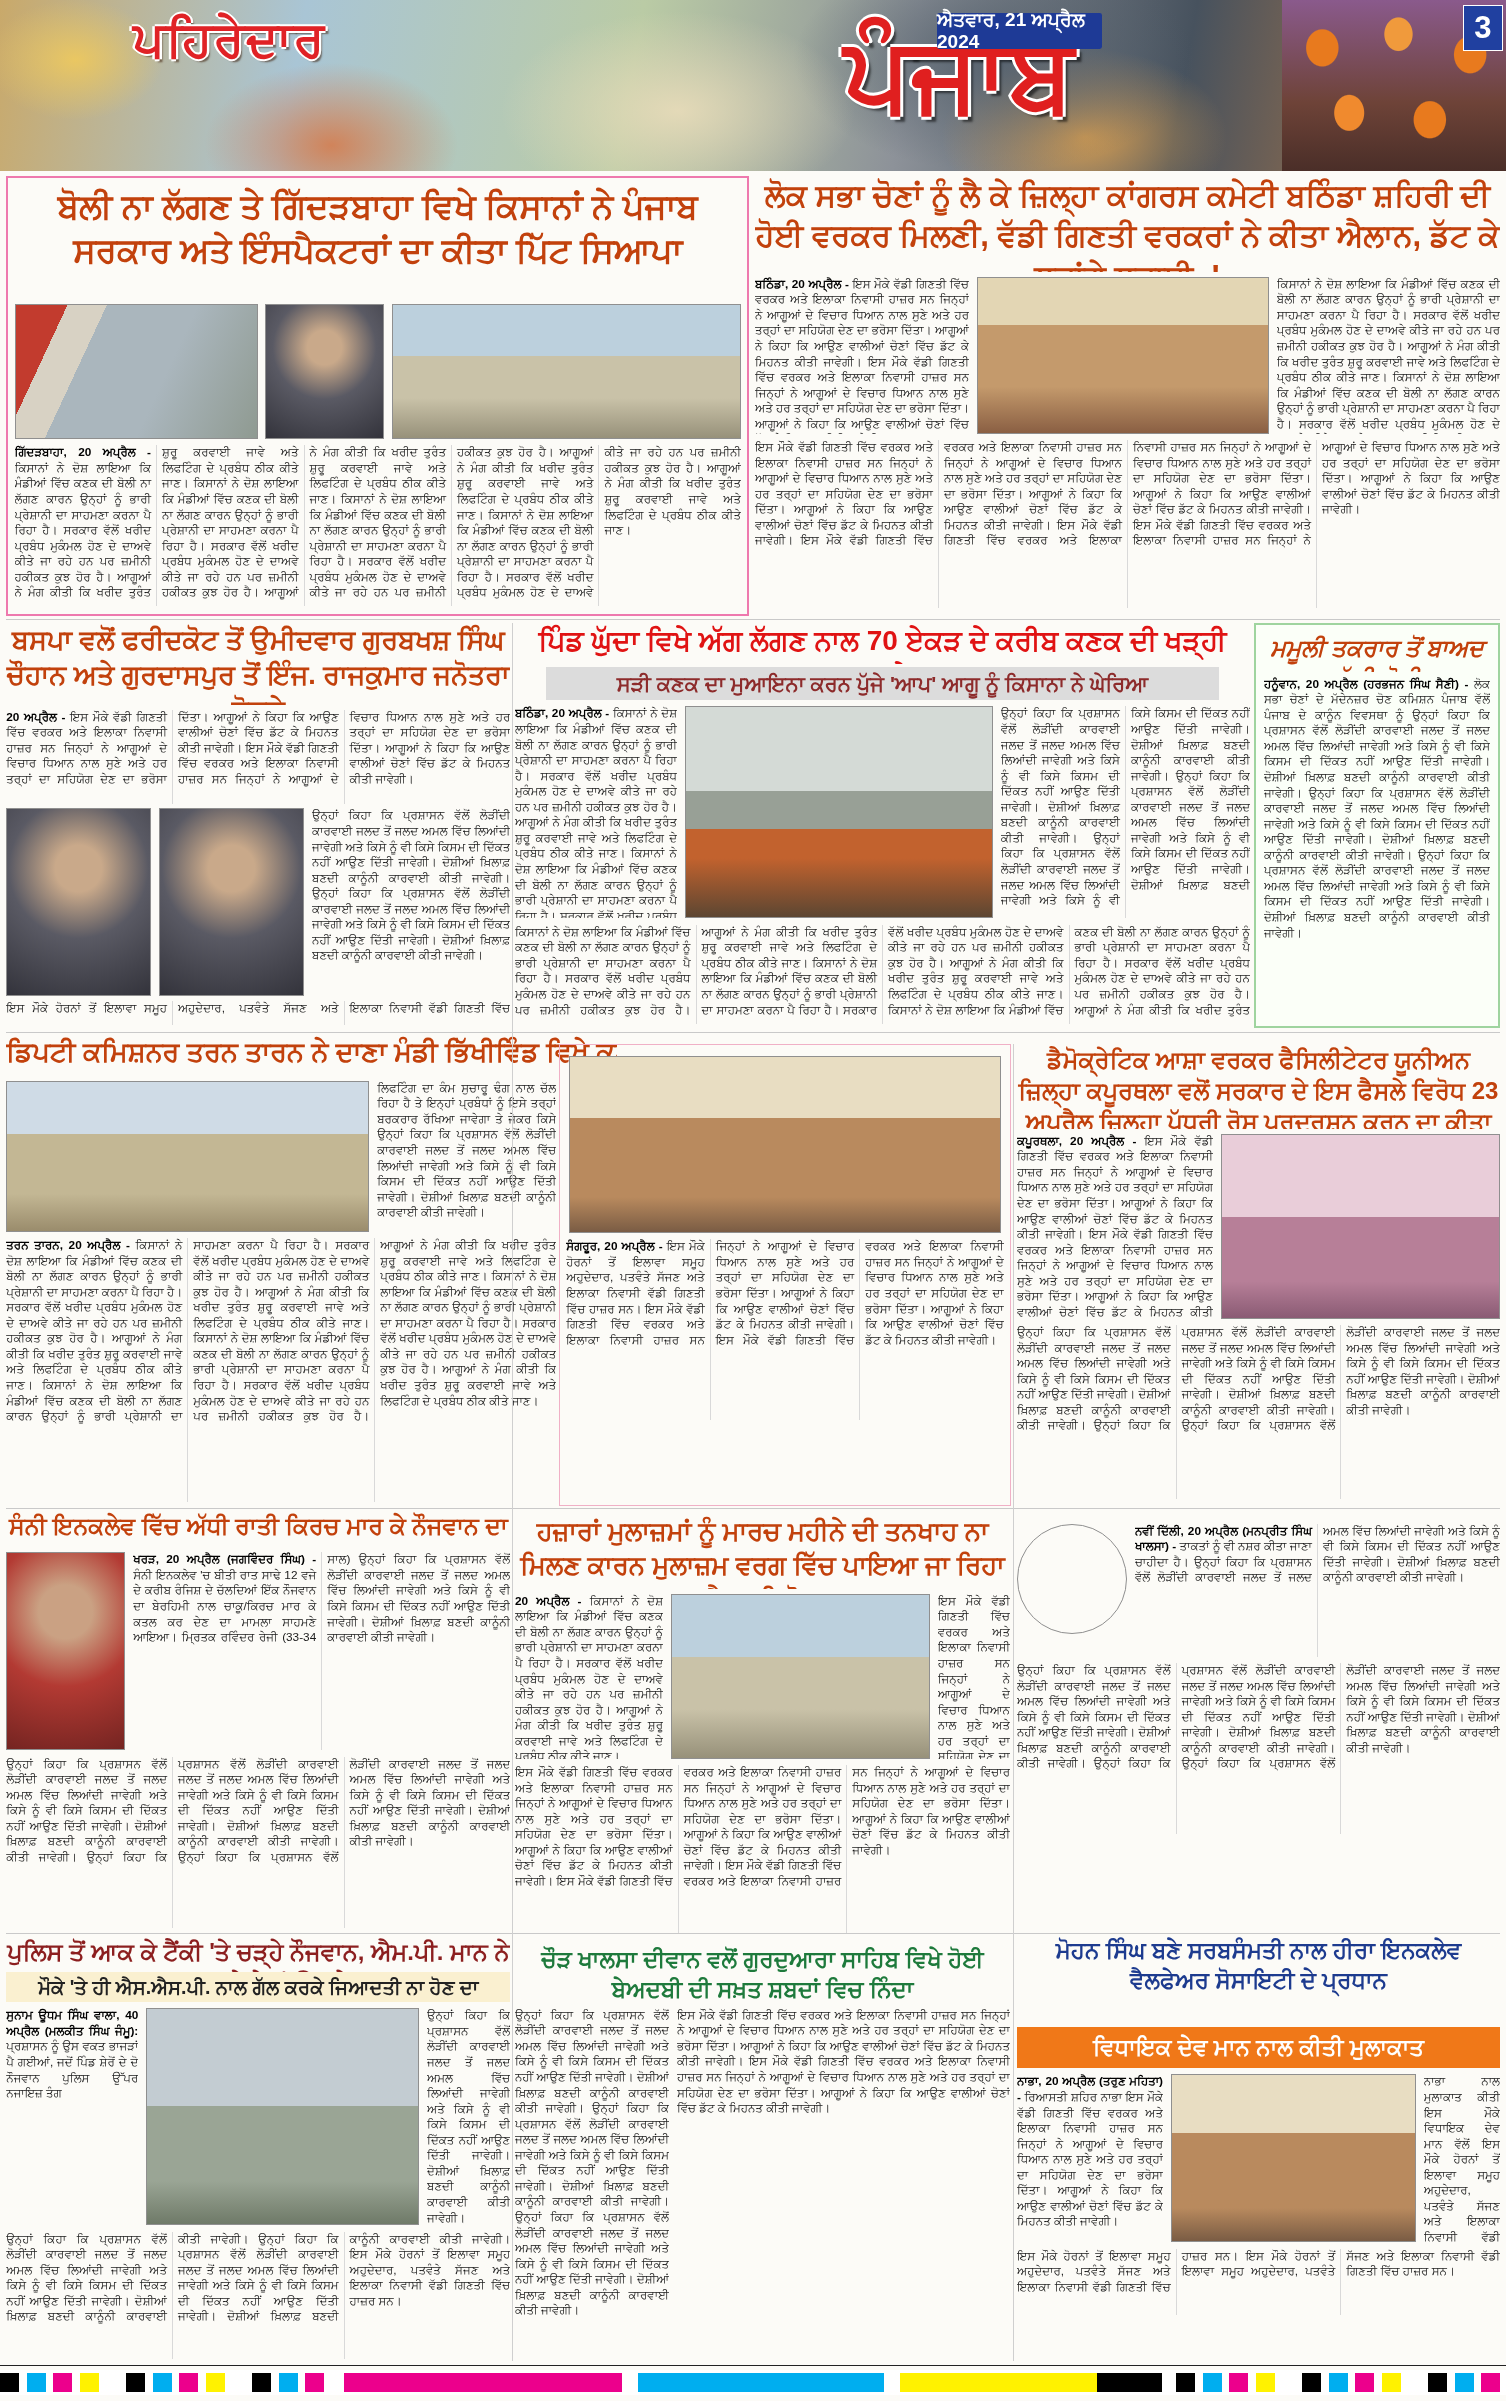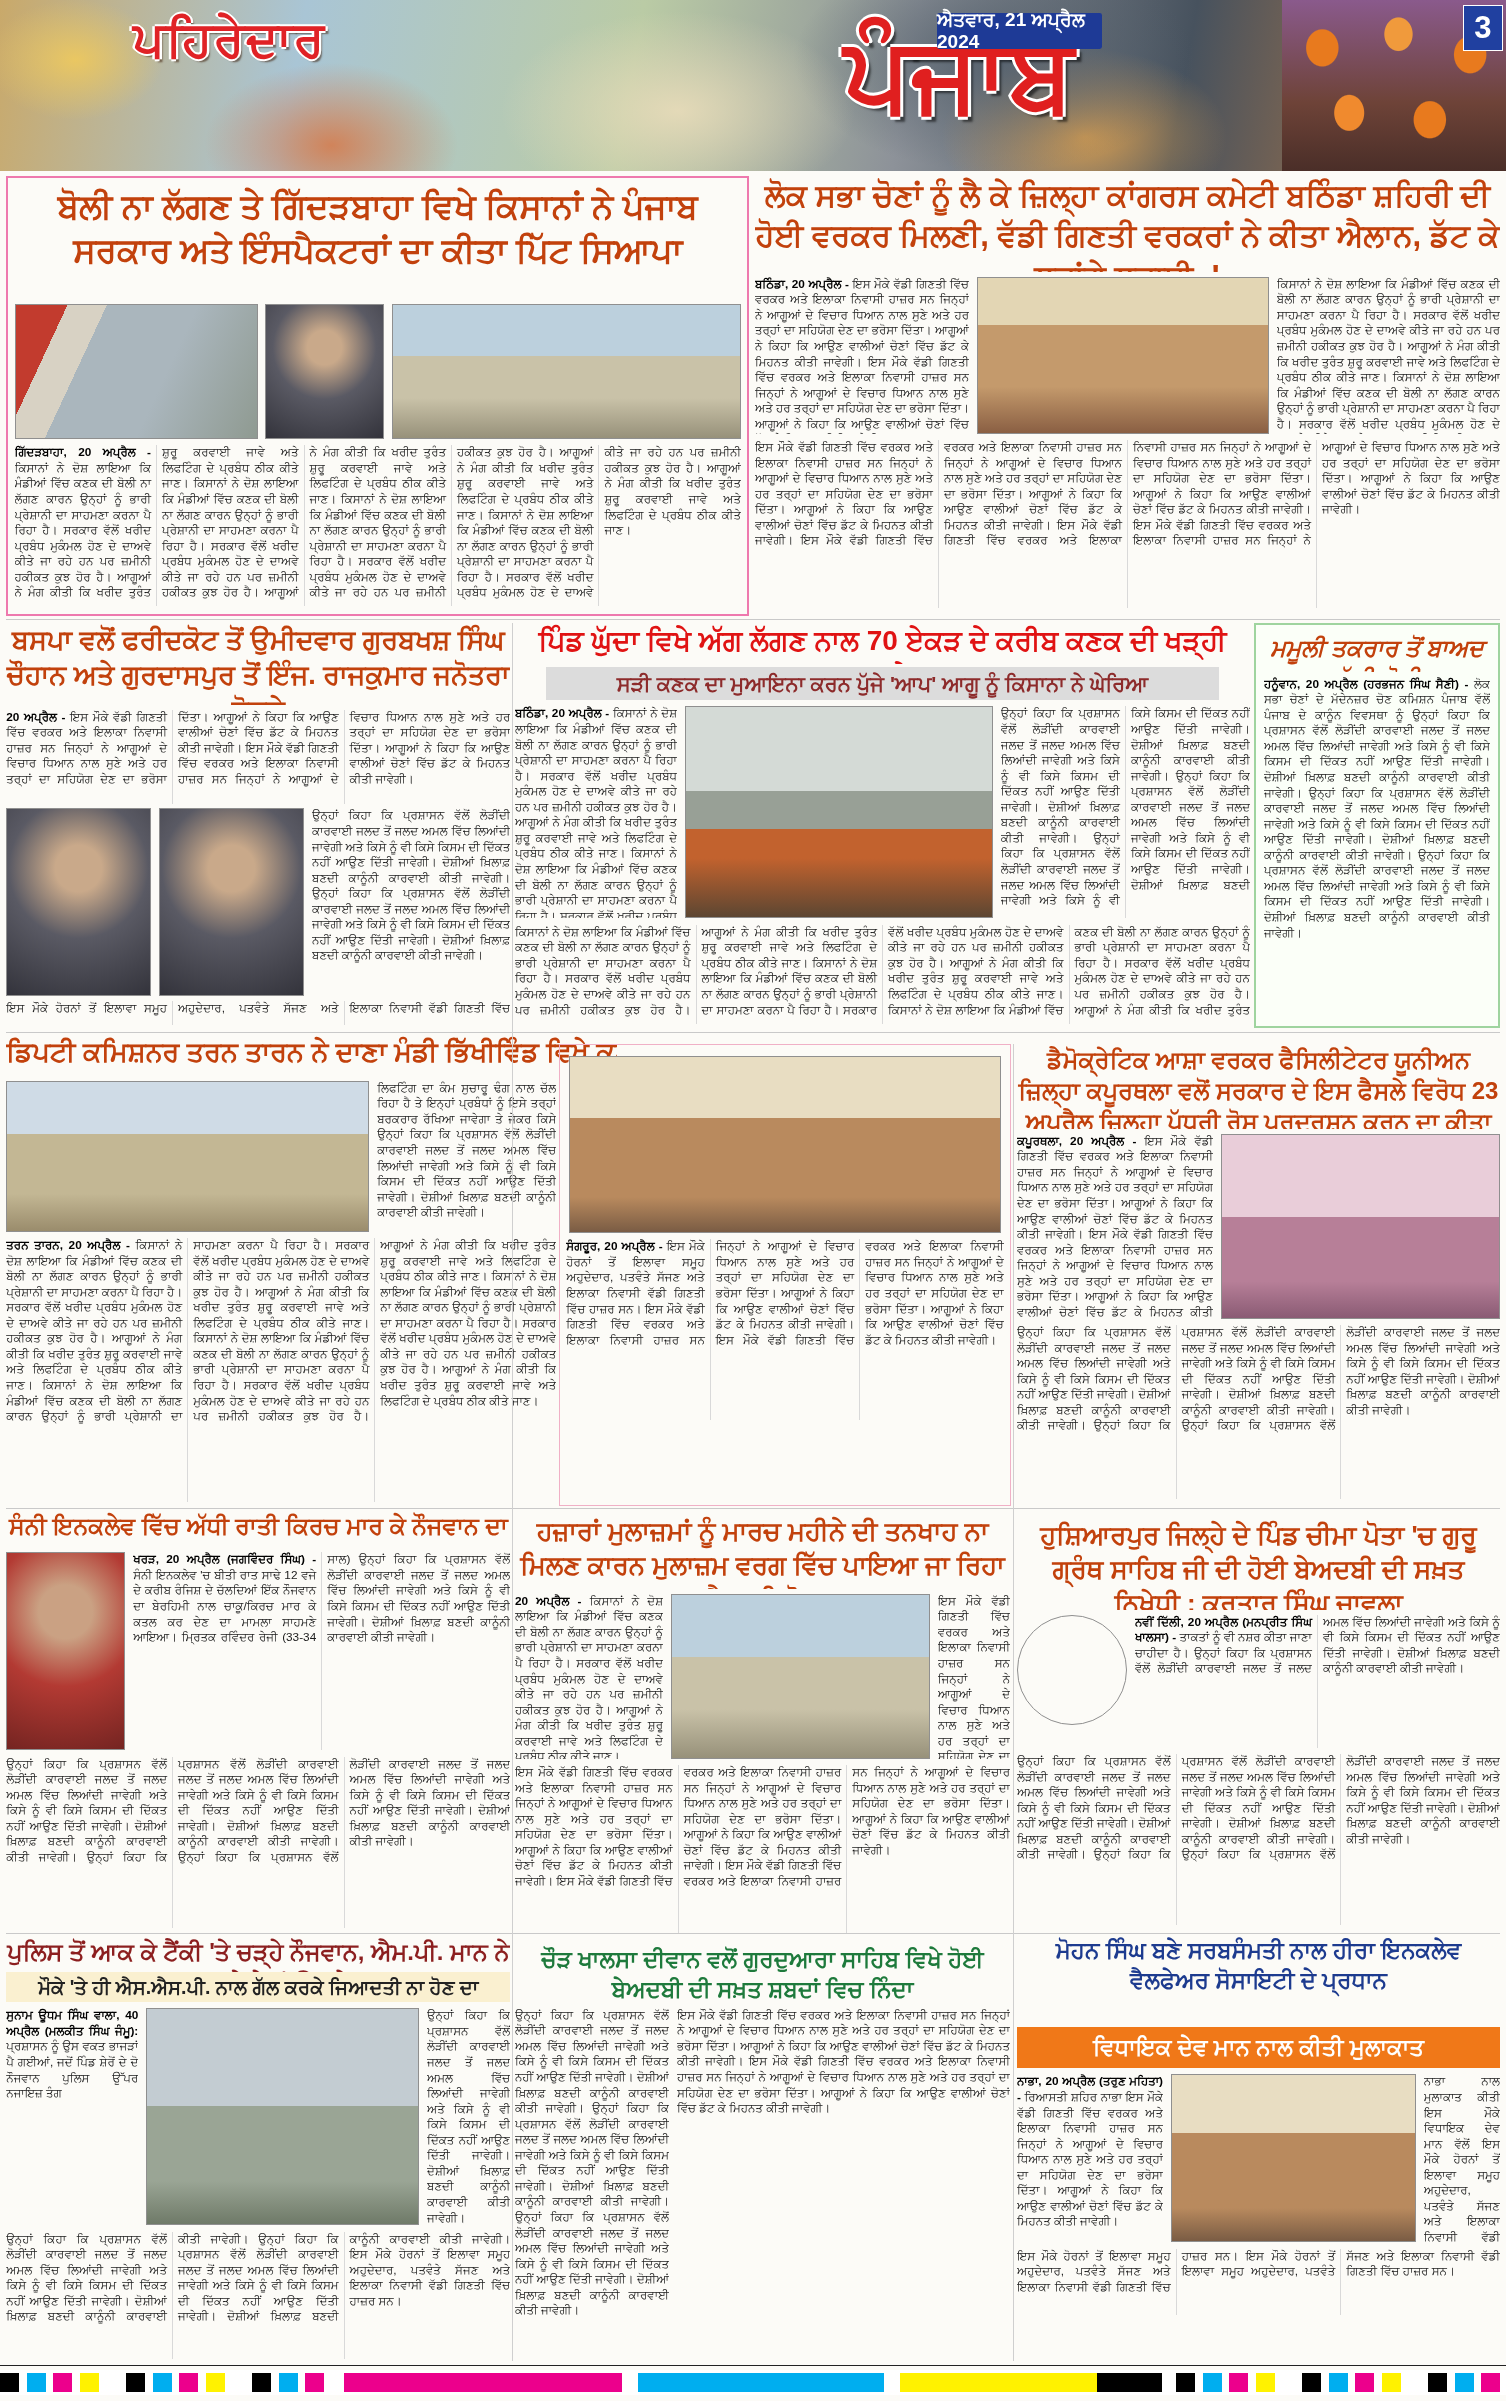--- a/index.html
+++ b/index.html
@@ -189,21 +189,20 @@
     <h1 class="hl" style="height:74px;font-size:26px;">ਹਜ਼ਾਰਾਂ ਮੁਲਾਜ਼ਮਾਂ ਨੂੰ ਮਾਰਚ ਮਹੀਨੇ ਦੀ ਤਨਖਾਹ ਨਾ ਮਿਲਣ ਕਾਰਨ ਮੁਲਾਜ਼ਮ ਵਰਗ ਵਿੱਚ ਪਾਇਆ ਜਾ ਰਿਹਾ ਹੈ ਭਾਰੀ ਰੋਸ</h1>
     <div class="row" style="height:165px;margin-top:4.7px;">
       <div class="body" style="flex:0 0 148px;"><b class="dl">20 ਅਪ੍ਰੈਲ -</b> <span>ਕਿਸਾਨਾਂ ਨੇ ਦੋਸ਼ ਲਾਇਆ ਕਿ ਮੰਡੀਆਂ ਵਿੱਚ ਕਣਕ ਦੀ ਬੋਲੀ ਨਾ ਲੱਗਣ ਕਾਰਨ ਉਨ੍ਹਾਂ ਨੂੰ ਭਾਰੀ ਪ੍ਰੇਸ਼ਾਨੀ ਦਾ ਸਾਹਮਣਾ ਕਰਨਾ ਪੈ ਰਿਹਾ ਹੈ। ਸਰਕਾਰ ਵੱਲੋਂ ਖਰੀਦ ਪ੍ਰਬੰਧ ਮੁਕੰਮਲ ਹੋਣ ਦੇ ਦਾਅਵੇ ਕੀਤੇ ਜਾ ਰਹੇ ਹਨ ਪਰ ਜ਼ਮੀਨੀ ਹਕੀਕਤ ਕੁਝ ਹੋਰ ਹੈ। ਆਗੂਆਂ ਨੇ ਮੰਗ ਕੀਤੀ ਕਿ ਖਰੀਦ ਤੁਰੰਤ ਸ਼ੁਰੂ ਕਰਵਾਈ ਜਾਵੇ ਅਤੇ ਲਿਫਟਿੰਗ ਦੇ ਪ੍ਰਬੰਧ ਠੀਕ ਕੀਤੇ ਜਾਣ। </span></div>
       <div class="photo ph-group" style="flex:0 0 259px;"></div>
       <div class="body" style="flex:1 1 auto;"><span>ਇਸ ਮੌਕੇ ਵੱਡੀ ਗਿਣਤੀ ਵਿੱਚ ਵਰਕਰ ਅਤੇ ਇਲਾਕਾ ਨਿਵਾਸੀ ਹਾਜ਼ਰ ਸਨ ਜਿਨ੍ਹਾਂ ਨੇ ਆਗੂਆਂ ਦੇ ਵਿਚਾਰ ਧਿਆਨ ਨਾਲ ਸੁਣੇ ਅਤੇ ਹਰ ਤਰ੍ਹਾਂ ਦਾ ਸਹਿਯੋਗ ਦੇਣ ਦਾ ਭਰੋਸਾ ਦਿੱਤਾ। ਆਗੂਆਂ ਨੇ ਕਿਹਾ ਕਿ ਆਉਣ ਵਾਲੀਆਂ ਚੋਣਾਂ ਵਿੱਚ ਡੱਟ ਕੇ ਮਿਹਨਤ ਕੀਤੀ ਜਾਵੇਗੀ। </span></div>
     </div>
     <div class="body cols-3" style="height:168px;margin-top:6.3px;"><span>ਇਸ ਮੌਕੇ ਵੱਡੀ ਗਿਣਤੀ ਵਿੱਚ ਵਰਕਰ ਅਤੇ ਇਲਾਕਾ ਨਿਵਾਸੀ ਹਾਜ਼ਰ ਸਨ ਜਿਨ੍ਹਾਂ ਨੇ ਆਗੂਆਂ ਦੇ ਵਿਚਾਰ ਧਿਆਨ ਨਾਲ ਸੁਣੇ ਅਤੇ ਹਰ ਤਰ੍ਹਾਂ ਦਾ ਸਹਿਯੋਗ ਦੇਣ ਦਾ ਭਰੋਸਾ ਦਿੱਤਾ। ਆਗੂਆਂ ਨੇ ਕਿਹਾ ਕਿ ਆਉਣ ਵਾਲੀਆਂ ਚੋਣਾਂ ਵਿੱਚ ਡੱਟ ਕੇ ਮਿਹਨਤ ਕੀਤੀ ਜਾਵੇਗੀ। ਇਸ ਮੌਕੇ ਵੱਡੀ ਗਿਣਤੀ ਵਿੱਚ ਵਰਕਰ ਅਤੇ ਇਲਾਕਾ ਨਿਵਾਸੀ ਹਾਜ਼ਰ ਸਨ ਜਿਨ੍ਹਾਂ ਨੇ ਆਗੂਆਂ ਦੇ ਵਿਚਾਰ ਧਿਆਨ ਨਾਲ ਸੁਣੇ ਅਤੇ ਹਰ ਤਰ੍ਹਾਂ ਦਾ ਸਹਿਯੋਗ ਦੇਣ ਦਾ ਭਰੋਸਾ ਦਿੱਤਾ। ਆਗੂਆਂ ਨੇ ਕਿਹਾ ਕਿ ਆਉਣ ਵਾਲੀਆਂ ਚੋਣਾਂ ਵਿੱਚ ਡੱਟ ਕੇ ਮਿਹਨਤ ਕੀਤੀ ਜਾਵੇਗੀ। ਇਸ ਮੌਕੇ ਵੱਡੀ ਗਿਣਤੀ ਵਿੱਚ ਵਰਕਰ ਅਤੇ ਇਲਾਕਾ ਨਿਵਾਸੀ ਹਾਜ਼ਰ ਸਨ ਜਿਨ੍ਹਾਂ ਨੇ ਆਗੂਆਂ ਦੇ ਵਿਚਾਰ ਧਿਆਨ ਨਾਲ ਸੁਣੇ ਅਤੇ ਹਰ ਤਰ੍ਹਾਂ ਦਾ ਸਹਿਯੋਗ ਦੇਣ ਦਾ ਭਰੋਸਾ ਦਿੱਤਾ। ਆਗੂਆਂ ਨੇ ਕਿਹਾ ਕਿ ਆਉਣ ਵਾਲੀਆਂ ਚੋਣਾਂ ਵਿੱਚ ਡੱਟ ਕੇ ਮਿਹਨਤ ਕੀਤੀ ਜਾਵੇਗੀ। </span></div>
   </section>
 
   <section class="art" style="left:1017px;top:1519px;width:483px;height:413px;">
-    <h1 class="hl" style="height:91px;font-size:26px;">ਹੁਸ਼ਿਆਰਪੁਰ ਜਿਲ੍ਹੇ ਦੇ ਪਿੰਡ ਚੀਮਾ ਪੋਤਾ 'ਚ ਗੁਰੂ ਗ੍ਰੰਥ ਸਾਹਿਬ ਜੀ ਦੀ ਹੋਈ ਬੇਅਦਬੀ ਦੀ ਸਖ਼ਤ ਨਿਖੇਧੀ : ਕਰਤਾਰ ਸਿੰਘ ਚਾਵਲਾ</h1>
     <div class="row" style="height:133px;margin-top:4.7px;">
       <div class="photo ph-circle-orange" style="flex:0 0 110px;height:110px;"></div>
       <div class="body cols-2" style="flex:1 1 auto;"><b class="dl">ਨਵੀਂ ਦਿੱਲੀ, 20 ਅਪ੍ਰੈਲ (ਮਨਪ੍ਰੀਤ ਸਿੰਘ ਖਾਲਸਾ) -</b> <span>ਤਾਕਤਾਂ ਨੂੰ ਵੀ ਨਸ਼ਰ ਕੀਤਾ ਜਾਣਾ ਚਾਹੀਦਾ ਹੈ। </span><span>ਉਨ੍ਹਾਂ ਕਿਹਾ ਕਿ ਪ੍ਰਸ਼ਾਸਨ ਵੱਲੋਂ ਲੋੜੀਂਦੀ ਕਾਰਵਾਈ ਜਲਦ ਤੋਂ ਜਲਦ ਅਮਲ ਵਿੱਚ ਲਿਆਂਦੀ ਜਾਵੇਗੀ ਅਤੇ ਕਿਸੇ ਨੂੰ ਵੀ ਕਿਸੇ ਕਿਸਮ ਦੀ ਦਿੱਕਤ ਨਹੀਂ ਆਉਣ ਦਿੱਤੀ ਜਾਵੇਗੀ। ਦੋਸ਼ੀਆਂ ਖ਼ਿਲਾਫ਼ ਬਣਦੀ ਕਾਨੂੰਨੀ ਕਾਰਵਾਈ ਕੀਤੀ ਜਾਵੇਗੀ। </span></div>
     </div>
     <div class="body cols-3" style="height:171px;margin-top:6.3px;"><span>ਉਨ੍ਹਾਂ ਕਿਹਾ ਕਿ ਪ੍ਰਸ਼ਾਸਨ ਵੱਲੋਂ ਲੋੜੀਂਦੀ ਕਾਰਵਾਈ ਜਲਦ ਤੋਂ ਜਲਦ ਅਮਲ ਵਿੱਚ ਲਿਆਂਦੀ ਜਾਵੇਗੀ ਅਤੇ ਕਿਸੇ ਨੂੰ ਵੀ ਕਿਸੇ ਕਿਸਮ ਦੀ ਦਿੱਕਤ ਨਹੀਂ ਆਉਣ ਦਿੱਤੀ ਜਾਵੇਗੀ। ਦੋਸ਼ੀਆਂ ਖ਼ਿਲਾਫ਼ ਬਣਦੀ ਕਾਨੂੰਨੀ ਕਾਰਵਾਈ ਕੀਤੀ ਜਾਵੇਗੀ। ਉਨ੍ਹਾਂ ਕਿਹਾ ਕਿ ਪ੍ਰਸ਼ਾਸਨ ਵੱਲੋਂ ਲੋੜੀਂਦੀ ਕਾਰਵਾਈ ਜਲਦ ਤੋਂ ਜਲਦ ਅਮਲ ਵਿੱਚ ਲਿਆਂਦੀ ਜਾਵੇਗੀ ਅਤੇ ਕਿਸੇ ਨੂੰ ਵੀ ਕਿਸੇ ਕਿਸਮ ਦੀ ਦਿੱਕਤ ਨਹੀਂ ਆਉਣ ਦਿੱਤੀ ਜਾਵੇਗੀ। ਦੋਸ਼ੀਆਂ ਖ਼ਿਲਾਫ਼ ਬਣਦੀ ਕਾਨੂੰਨੀ ਕਾਰਵਾਈ ਕੀਤੀ ਜਾਵੇਗੀ। ਉਨ੍ਹਾਂ ਕਿਹਾ ਕਿ ਪ੍ਰਸ਼ਾਸਨ ਵੱਲੋਂ ਲੋੜੀਂਦੀ ਕਾਰਵਾਈ ਜਲਦ ਤੋਂ ਜਲਦ ਅਮਲ ਵਿੱਚ ਲਿਆਂਦੀ ਜਾਵੇਗੀ ਅਤੇ ਕਿਸੇ ਨੂੰ ਵੀ ਕਿਸੇ ਕਿਸਮ ਦੀ ਦਿੱਕਤ ਨਹੀਂ ਆਉਣ ਦਿੱਤੀ ਜਾਵੇਗੀ। ਦੋਸ਼ੀਆਂ ਖ਼ਿਲਾਫ਼ ਬਣਦੀ ਕਾਨੂੰਨੀ ਕਾਰਵਾਈ ਕੀਤੀ ਜਾਵੇਗੀ। </span></div>
   </section>
 
   <div class="hr" style="left:6.3px;top:1933px;width:1494px;"></div>
 
   <section class="art" style="left:6.3px;top:1936px;width:504px;height:425px;">

